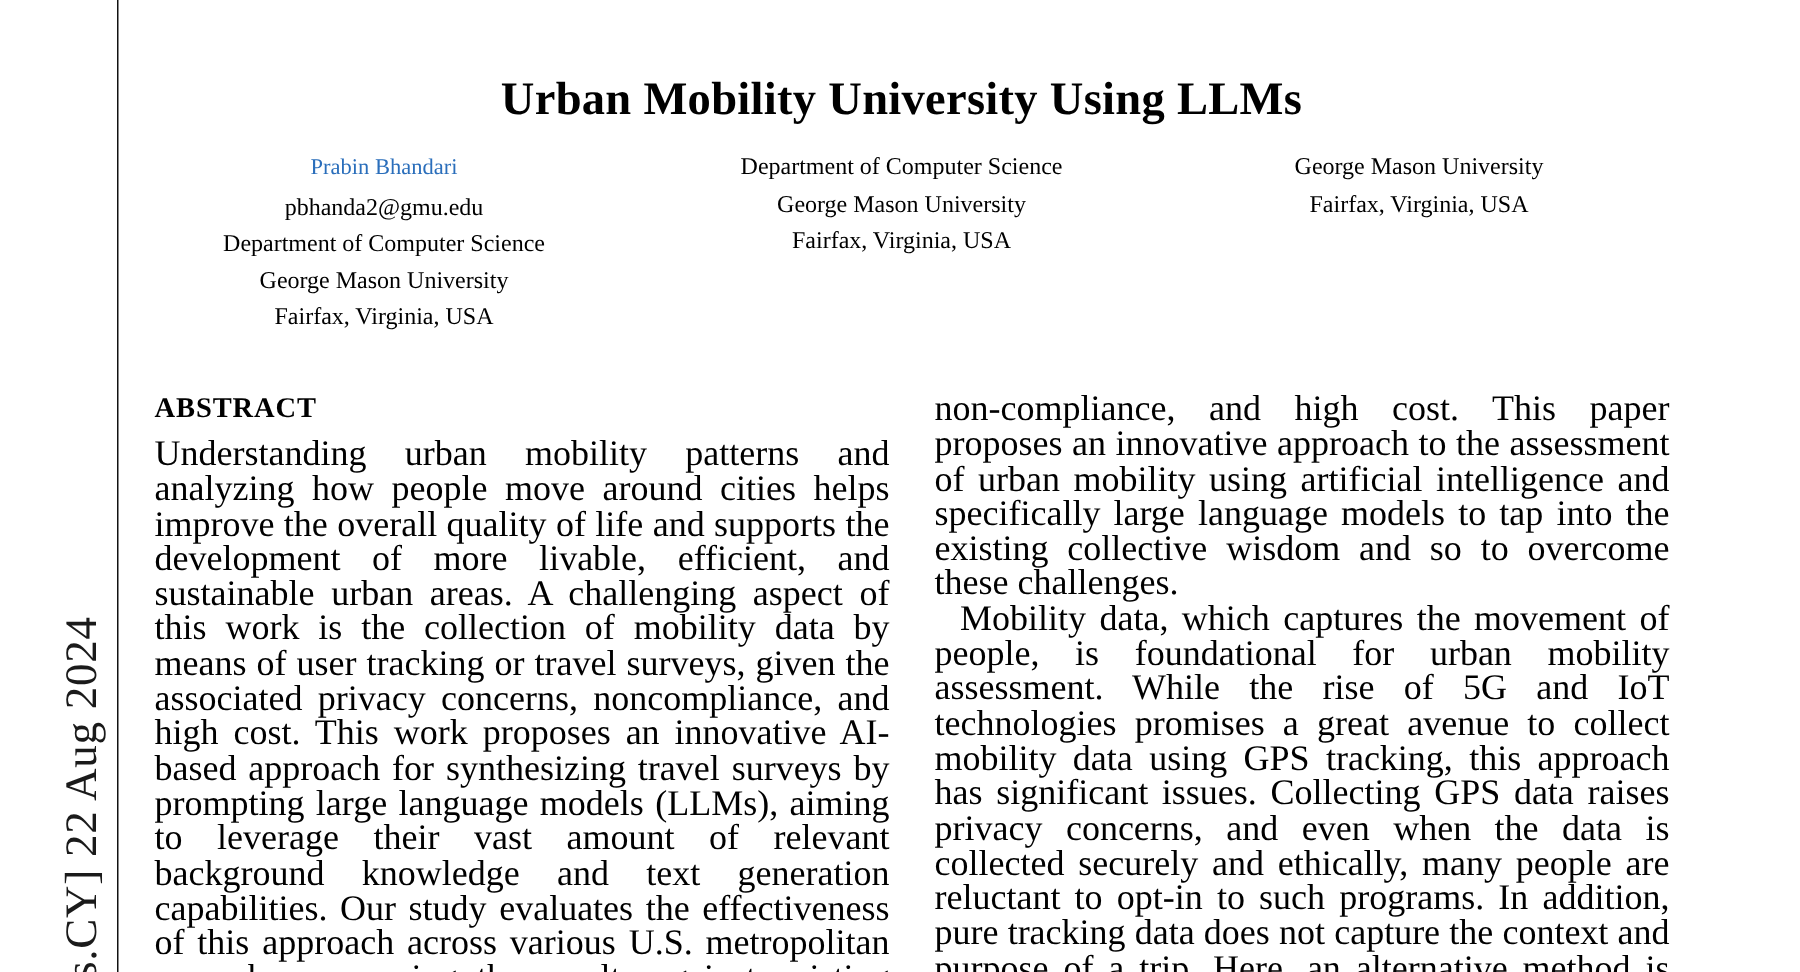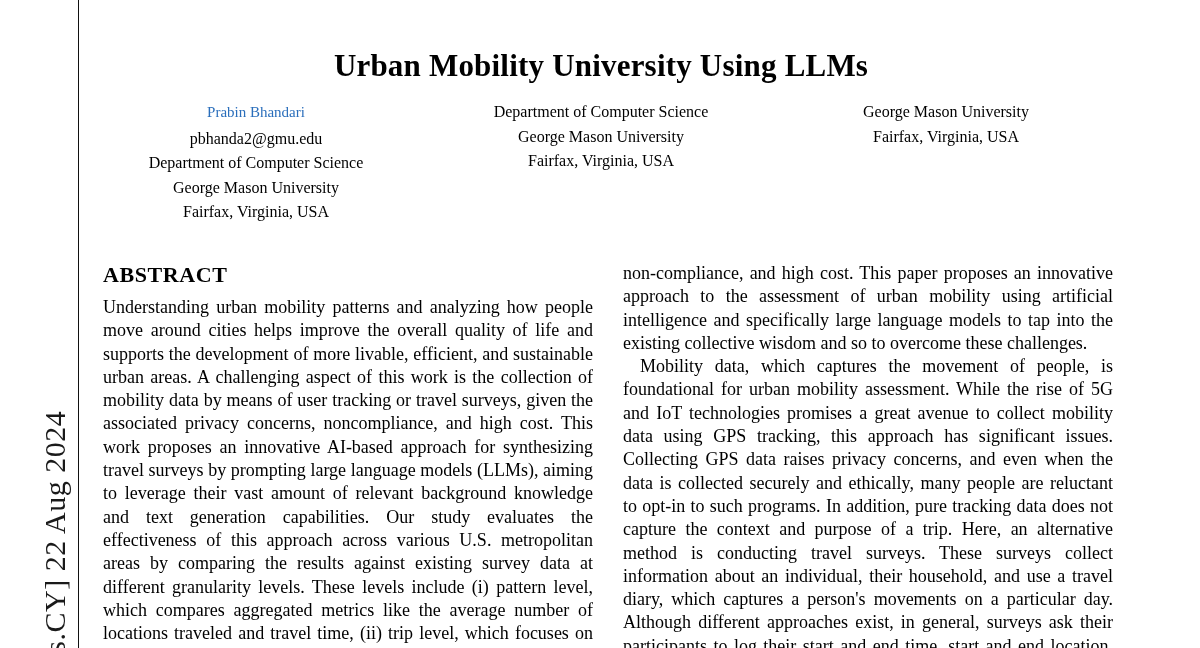--- a/index.html
+++ b/index.html
@@ -104,28 +104,28 @@
   }
   .col {
     position: absolute;
     top: 0;
     width: 490px;
   }
   .col.left { left: 17px; }
   .col.right { left: 537px; }
 
   .section-head {
-    font-size: 22px;
+    font-size: 19px;
     font-weight: bold;
     letter-spacing: 0.6px;
     margin-bottom: 8px;
   }
   p.body {
     margin: 0;
-    font-size: 18px;
+    font-size: 24px;
     line-height: 23.3px;
     text-align: justify;
     text-justify: inter-word;
     hyphens: none;
   }
   p.body + p.body {
     margin-top: 0px;
     text-indent: 17px;
   }
 </style>

